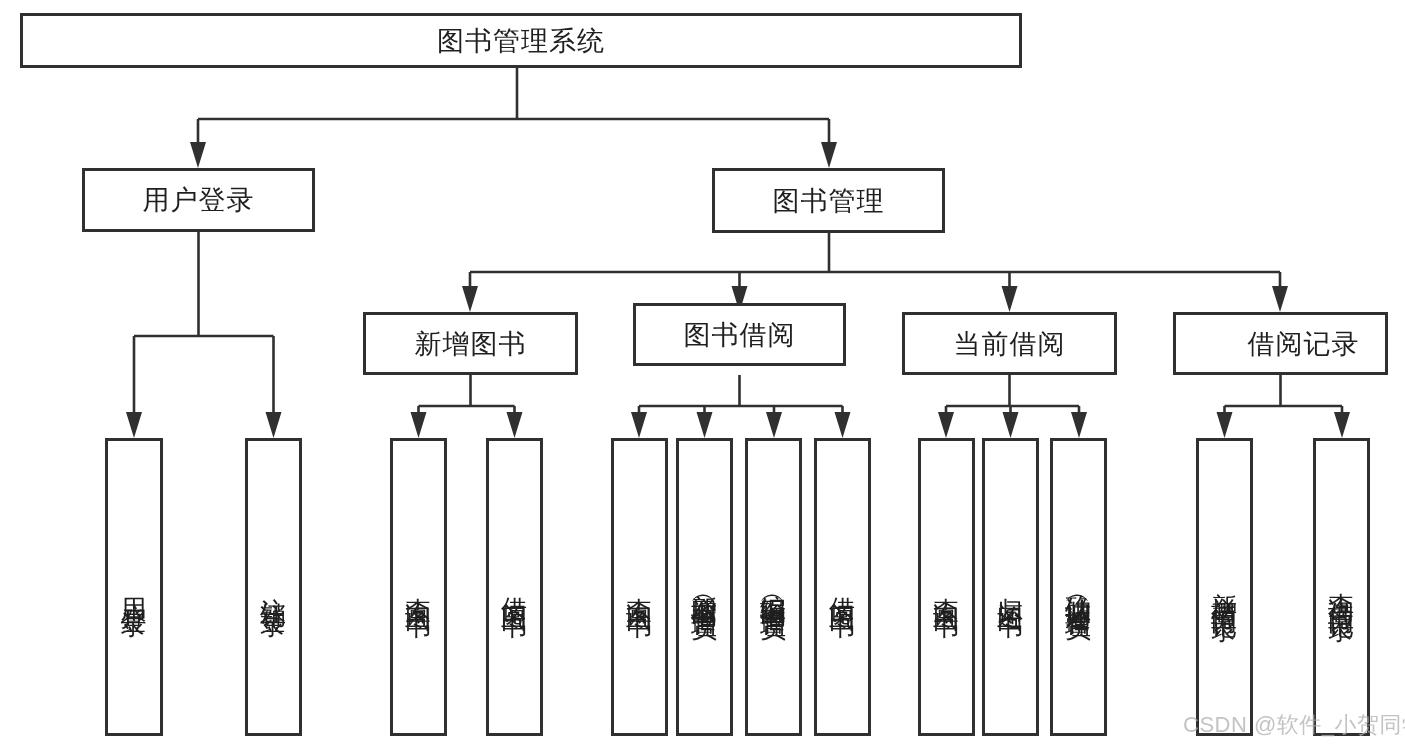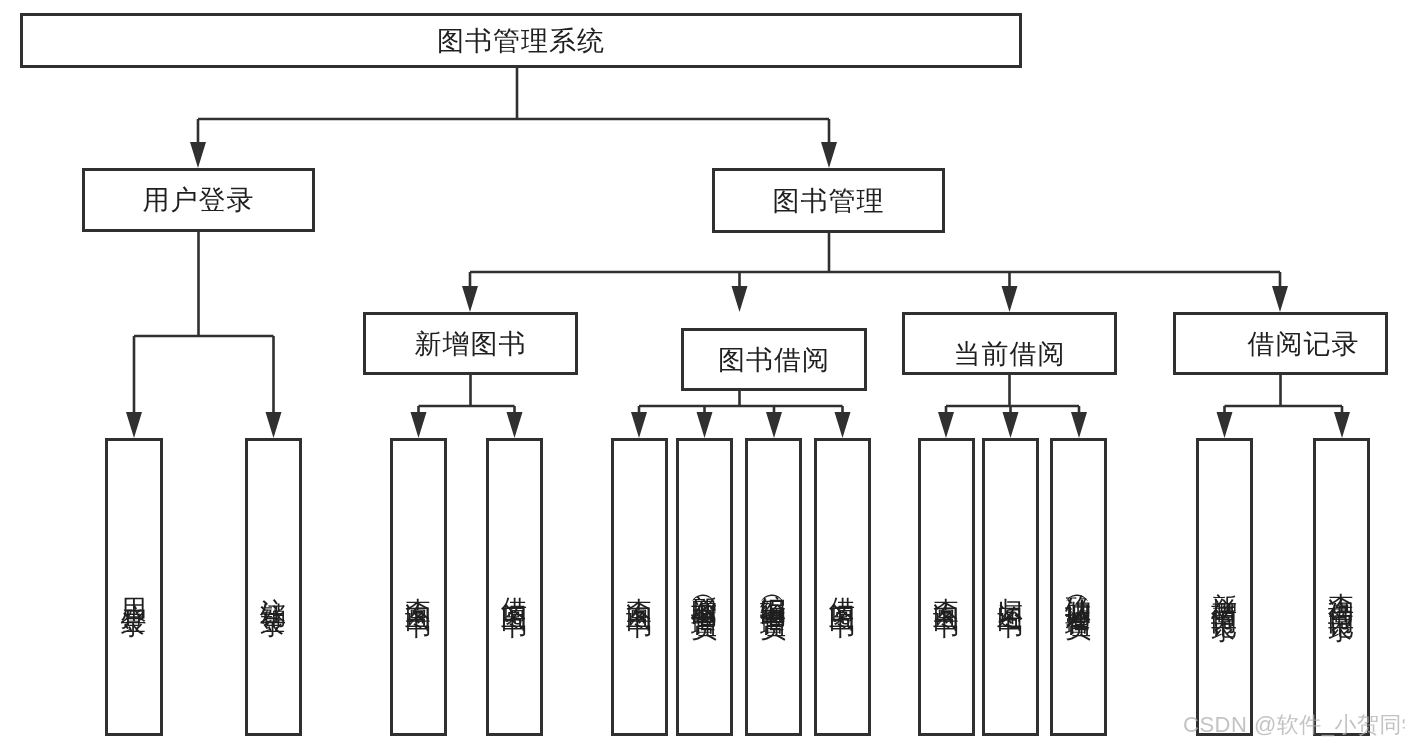--- a/index.html
+++ b/index.html
@@ -91,24 +91,24 @@
   <div class="node hnode" style="left:82px; top:168px; width:233px; height:64px;">
     <span>用户登录</span>
   </div>
   <div class="node hnode" style="left:712px; top:168px; width:233px; height:65px;">
     <span>图书管理</span>
   </div>
 
   <div class="node hnode" style="left:363px; top:312px; width:215px; height:63px;">
     <span>新增图书</span>
   </div>
-  <div class="node hnode" style="left:633px; top:328px; width:186px; height:63px;margin-left:48px;">
+  <div class="node hnode" style="left:633px; top:303px; width:213px; height:63px;">
     <span>图书借阅</span>
   </div>
-  <div class="node hnode" style="left:902px; top:312px; width:215px; height:63px;align-items:flex-end;">
+  <div class="node hnode" style="left:902px; top:312px; width:215px; height:63px;">
     <span>当前借阅</span>
   </div>
   <div class="node hnode" style="left:1173px; top:312px; width:215px; height:63px;padding-left:46px;">
     <span>借阅记录</span>
   </div>
 
   <div class="node vnode" style="left:105px; top:438px; width:58px; height:298px;">
     <span>用户登录</span>
   </div>
   <div class="node vnode" style="left:245px; top:438px; width:57px; height:298px;">

